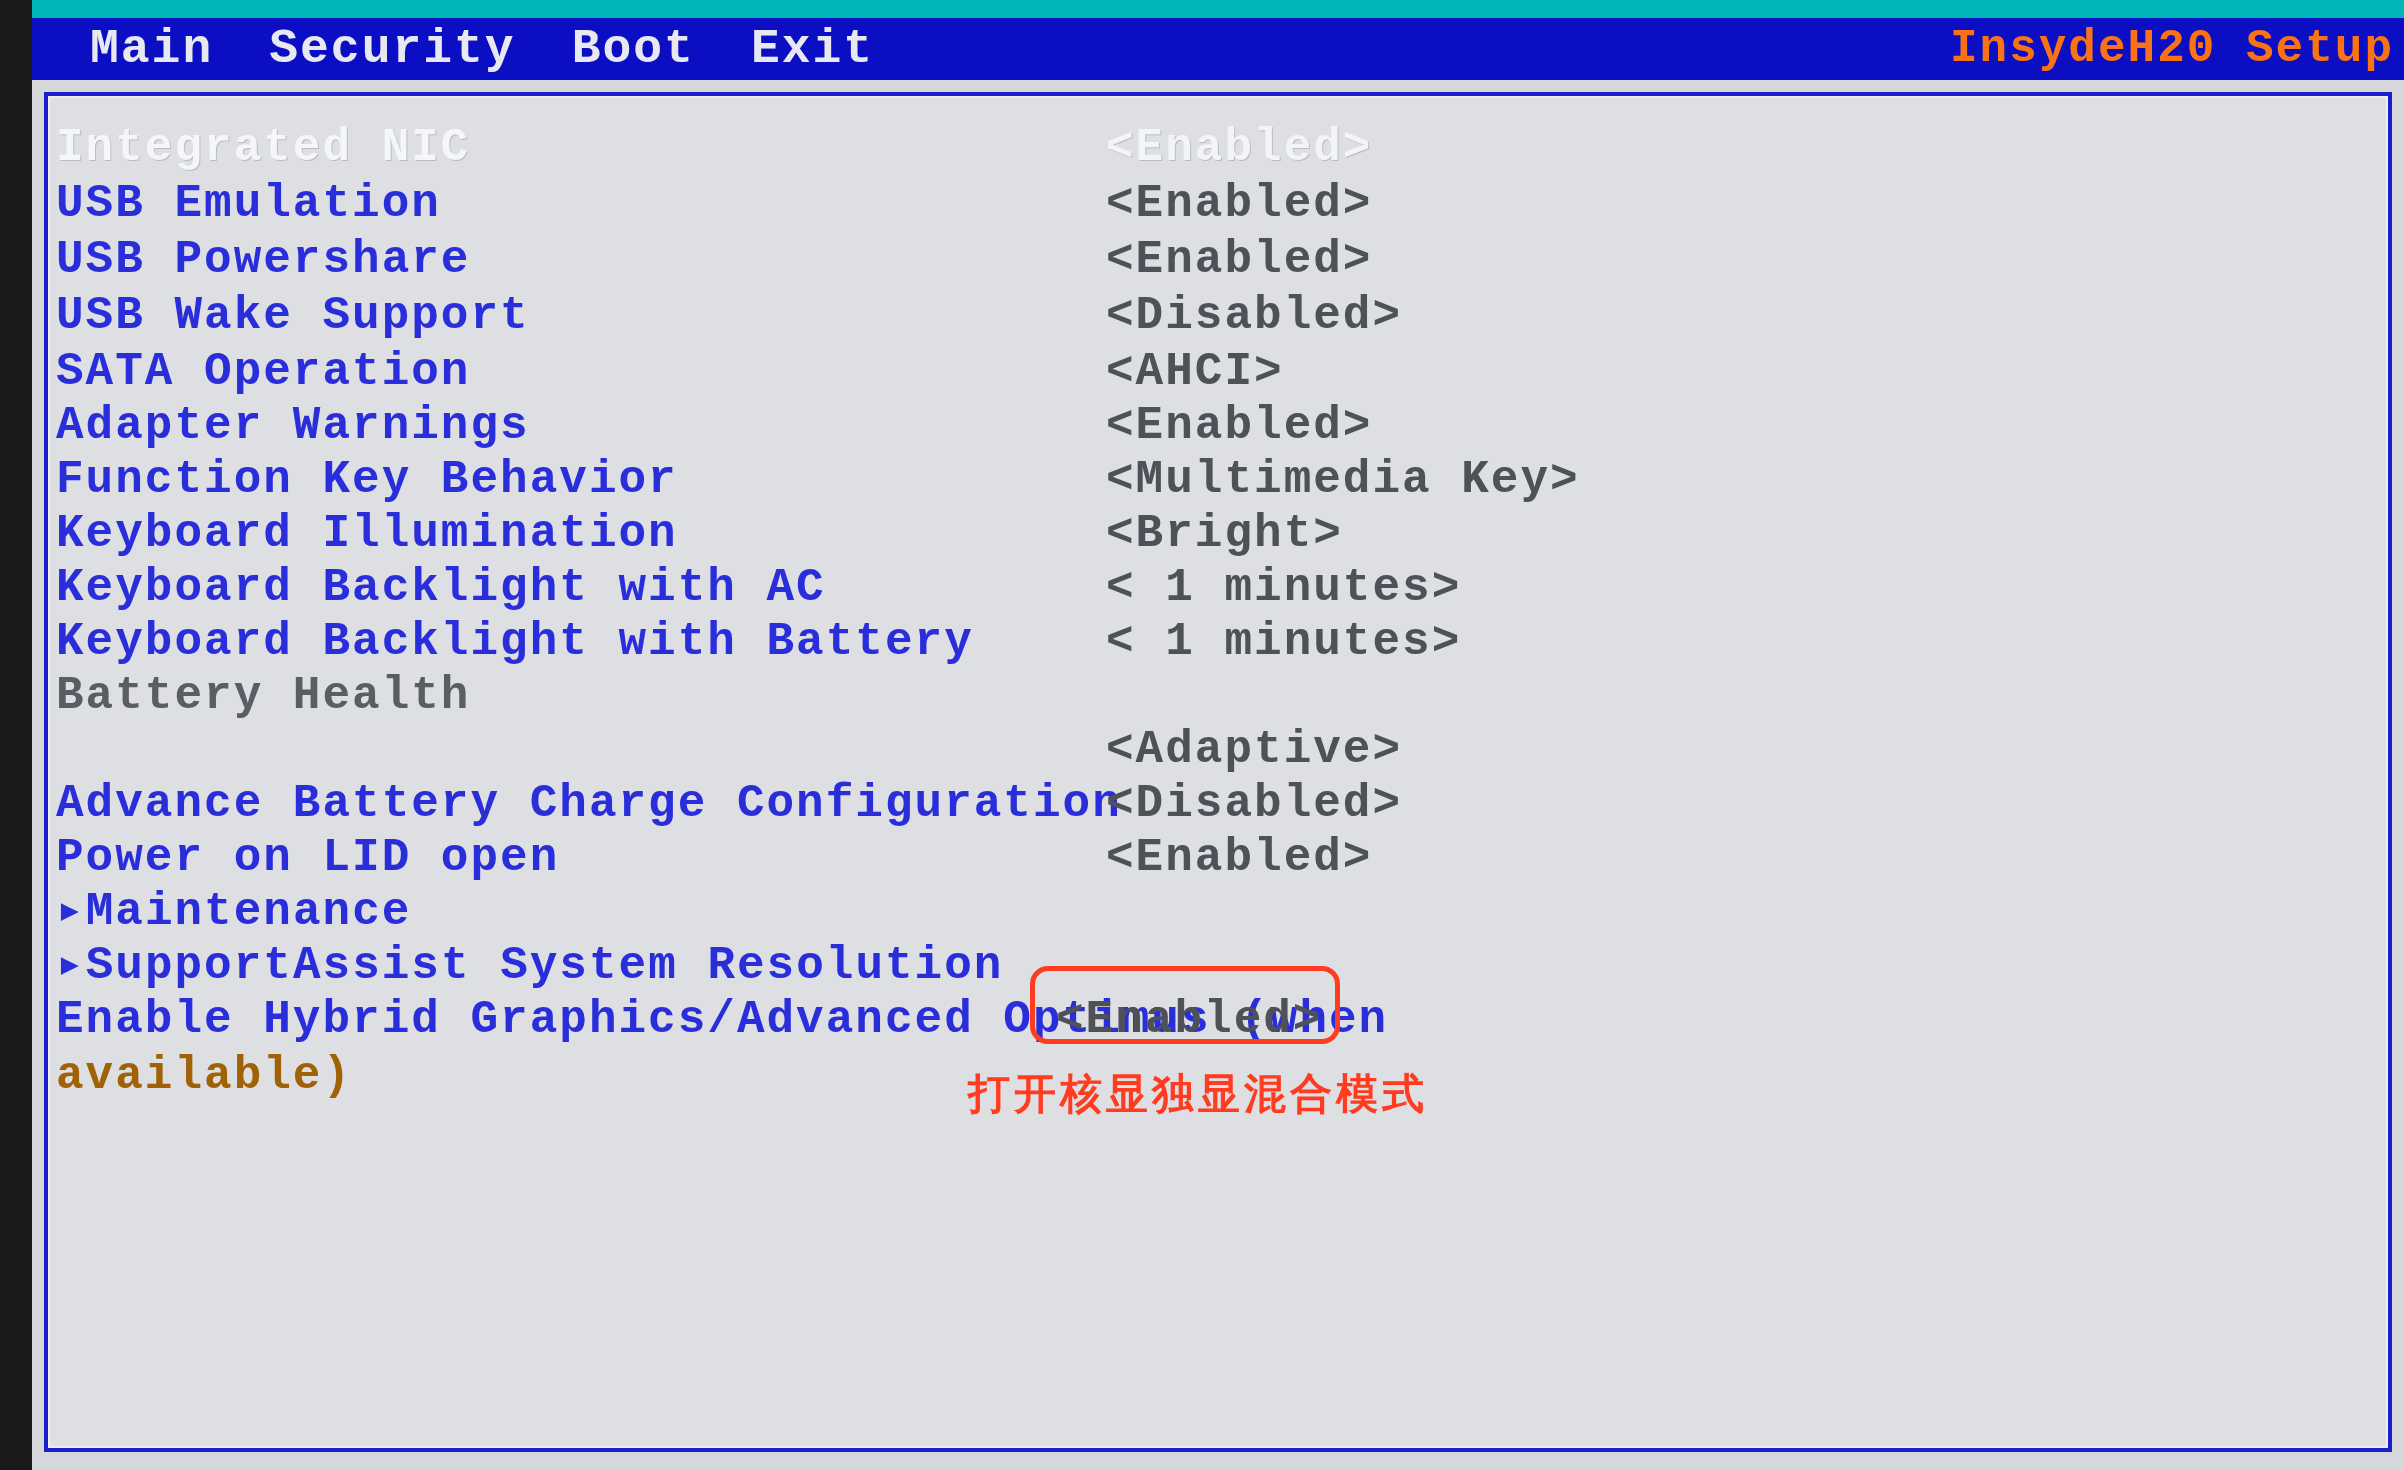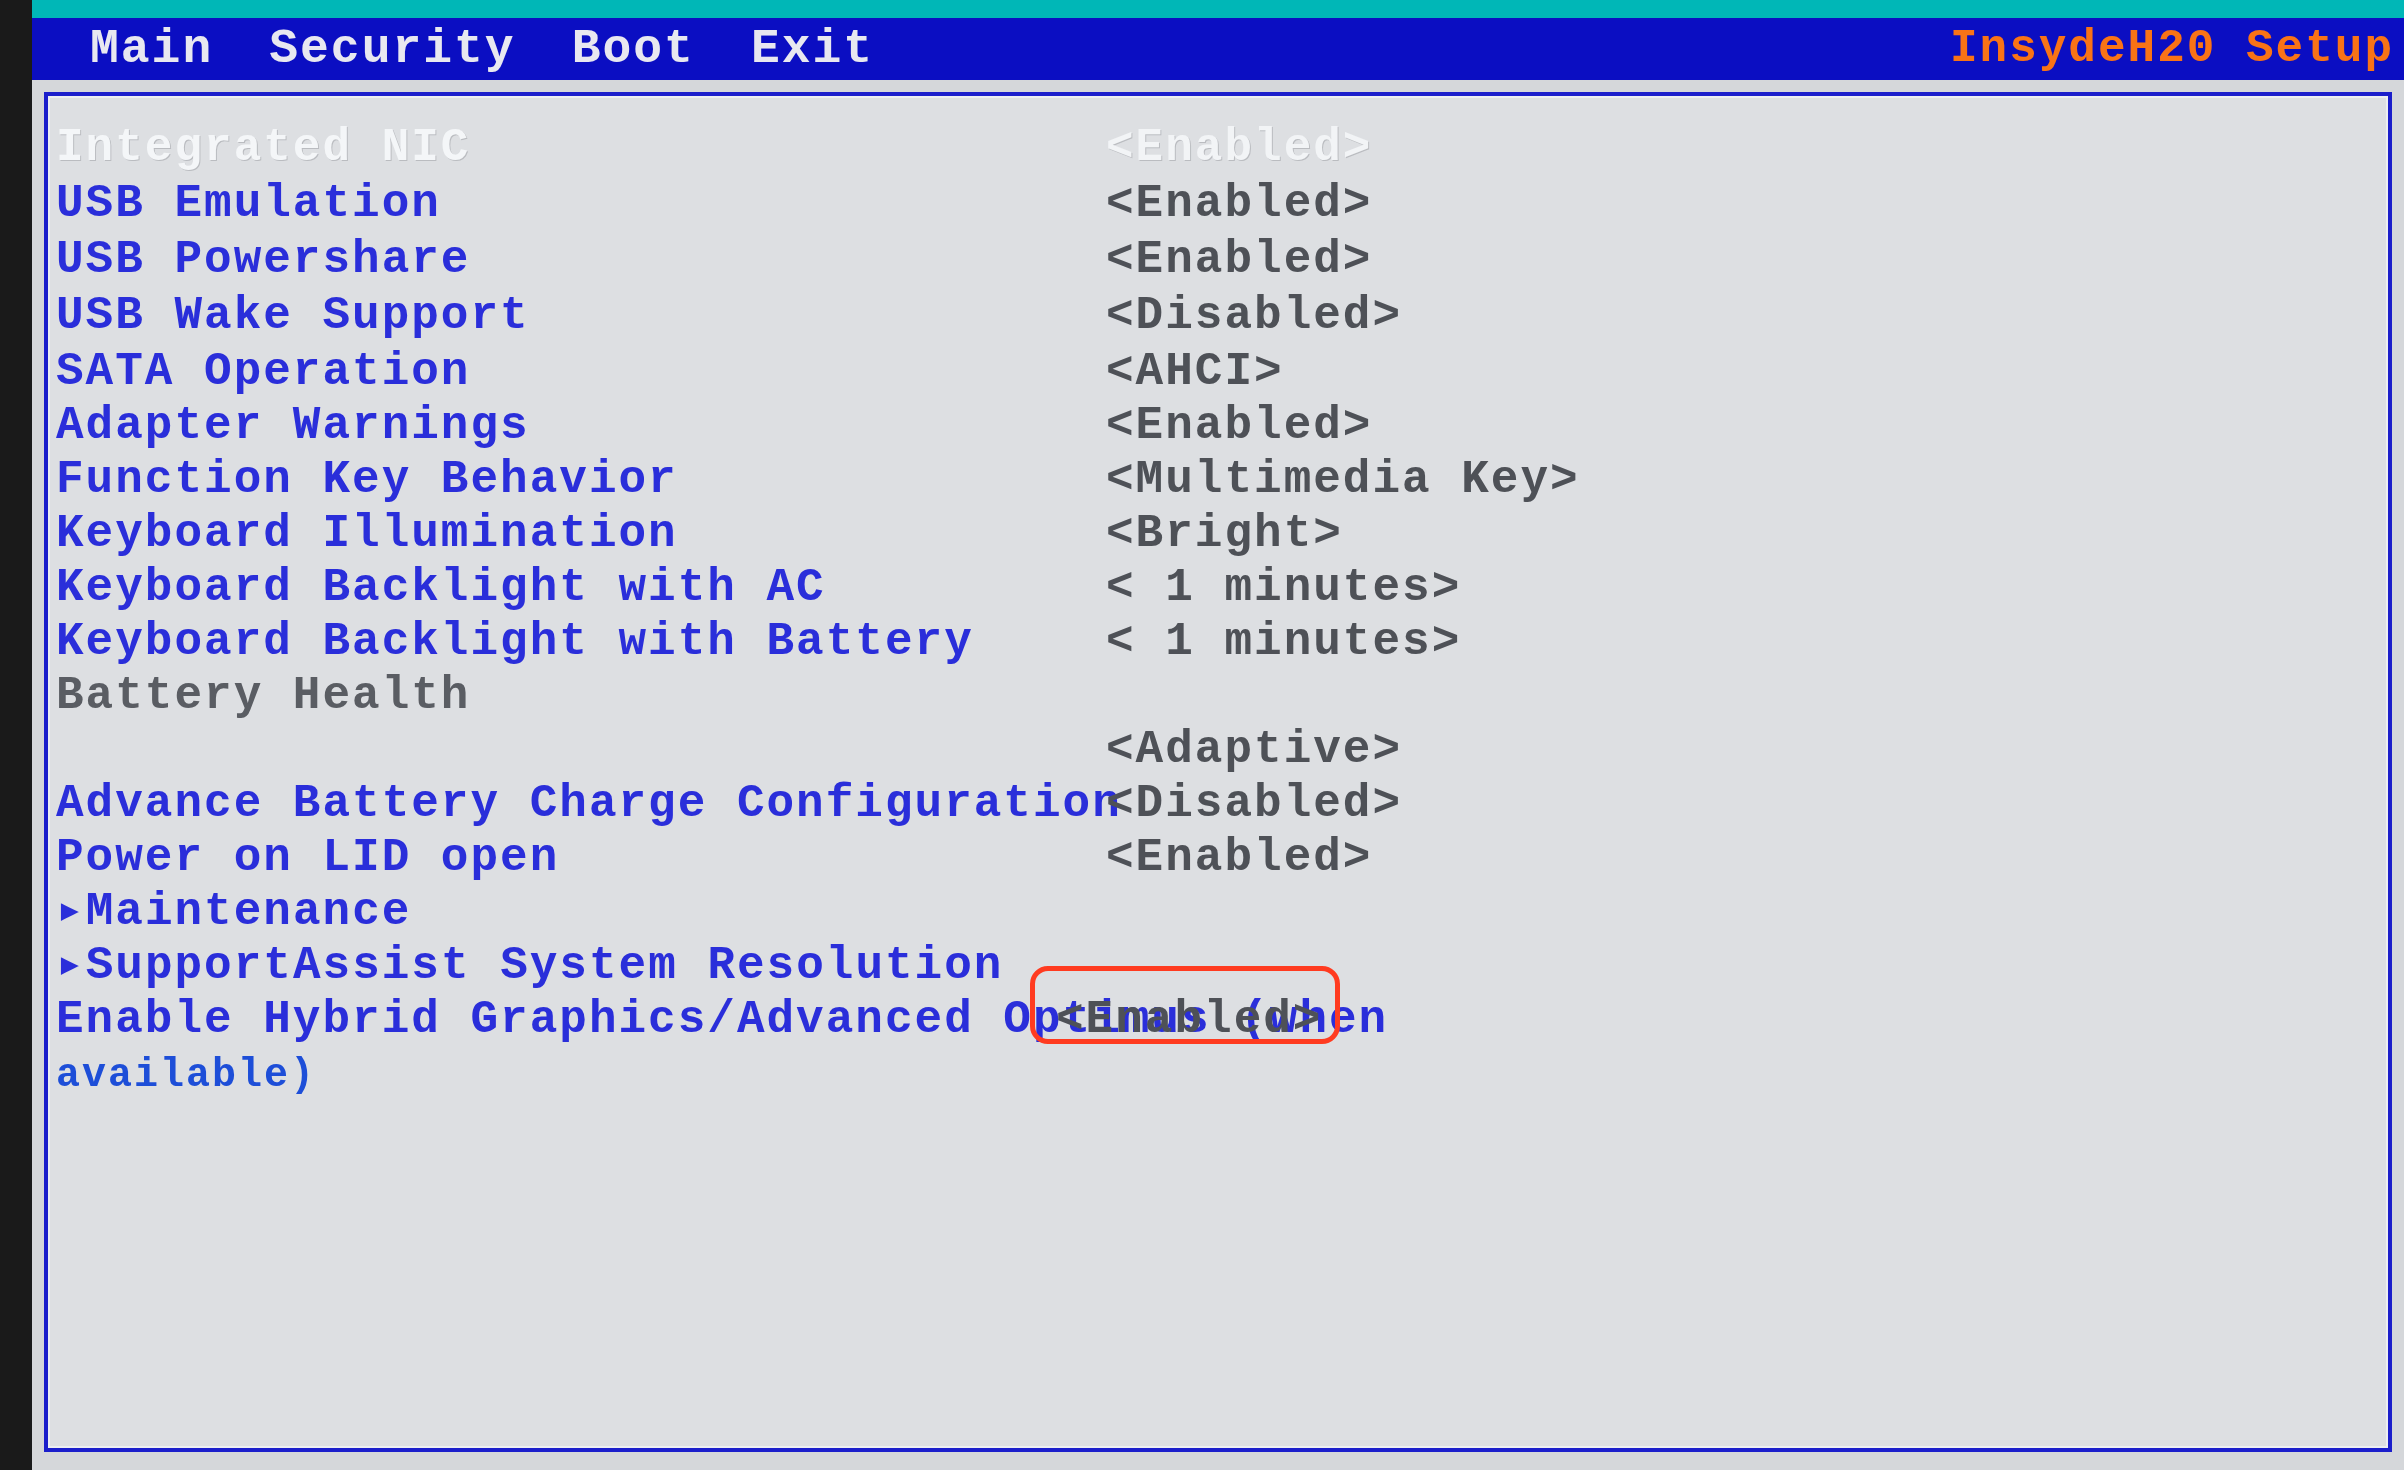--- a/index.html
+++ b/index.html
@@ -87,24 +87,24 @@
   .row.selected .value { color: #f4f6f8; text-shadow: 1px 1px 0 #babcc0; }
   .row .label { position: absolute; left: 0; top: 0; white-space: nowrap; }
   .row .value { position: absolute; left: 1050px; top: 0; white-space: nowrap; color: #4e5157; }
   .row.selected .value { color: #f2f4f6; }
   .row.dim .label { color: #5a5d63; }
   .row.dim .value { color: #5a5d63; }
   .second-line {
     position: absolute;
     left: 8px;
     width: 2320px;
-    font-size: 40px;
+    font-size: 46px;
     line-height: 56px;
     letter-spacing: 2px;
-    color: #1d4ed8;
+    color: #a16207;
   }
   .highlight-box {
     position: absolute;
     border: 5px solid #ff3b20;
     border-radius: 18px;
     background: transparent;
   }
   .annotation {
     position: absolute;
     color: #ff3b20;
@@ -194,15 +194,16 @@
     <div class="row" style="top:842px">
       <span class="label">▸SupportAssist System Resolution</span>
     </div>
     <div class="row" style="top:896px">
       <span class="label">Enable Hybrid Graphics/Advanced Optimus (when</span>
       <span class="value" style="left:1000px">&lt;Enabled&gt;</span>
     </div>
     <div class="second-line" style="top:952px">available)</div>
 
     <div class="highlight-box" style="top:870px; left:982px; width:310px; height:78px"></div>
+    <div class="annotation" style="top:970px; left:920px">打开核显独显混合模式</div>
 
   </div>
 </div>
 
 </body></html>

